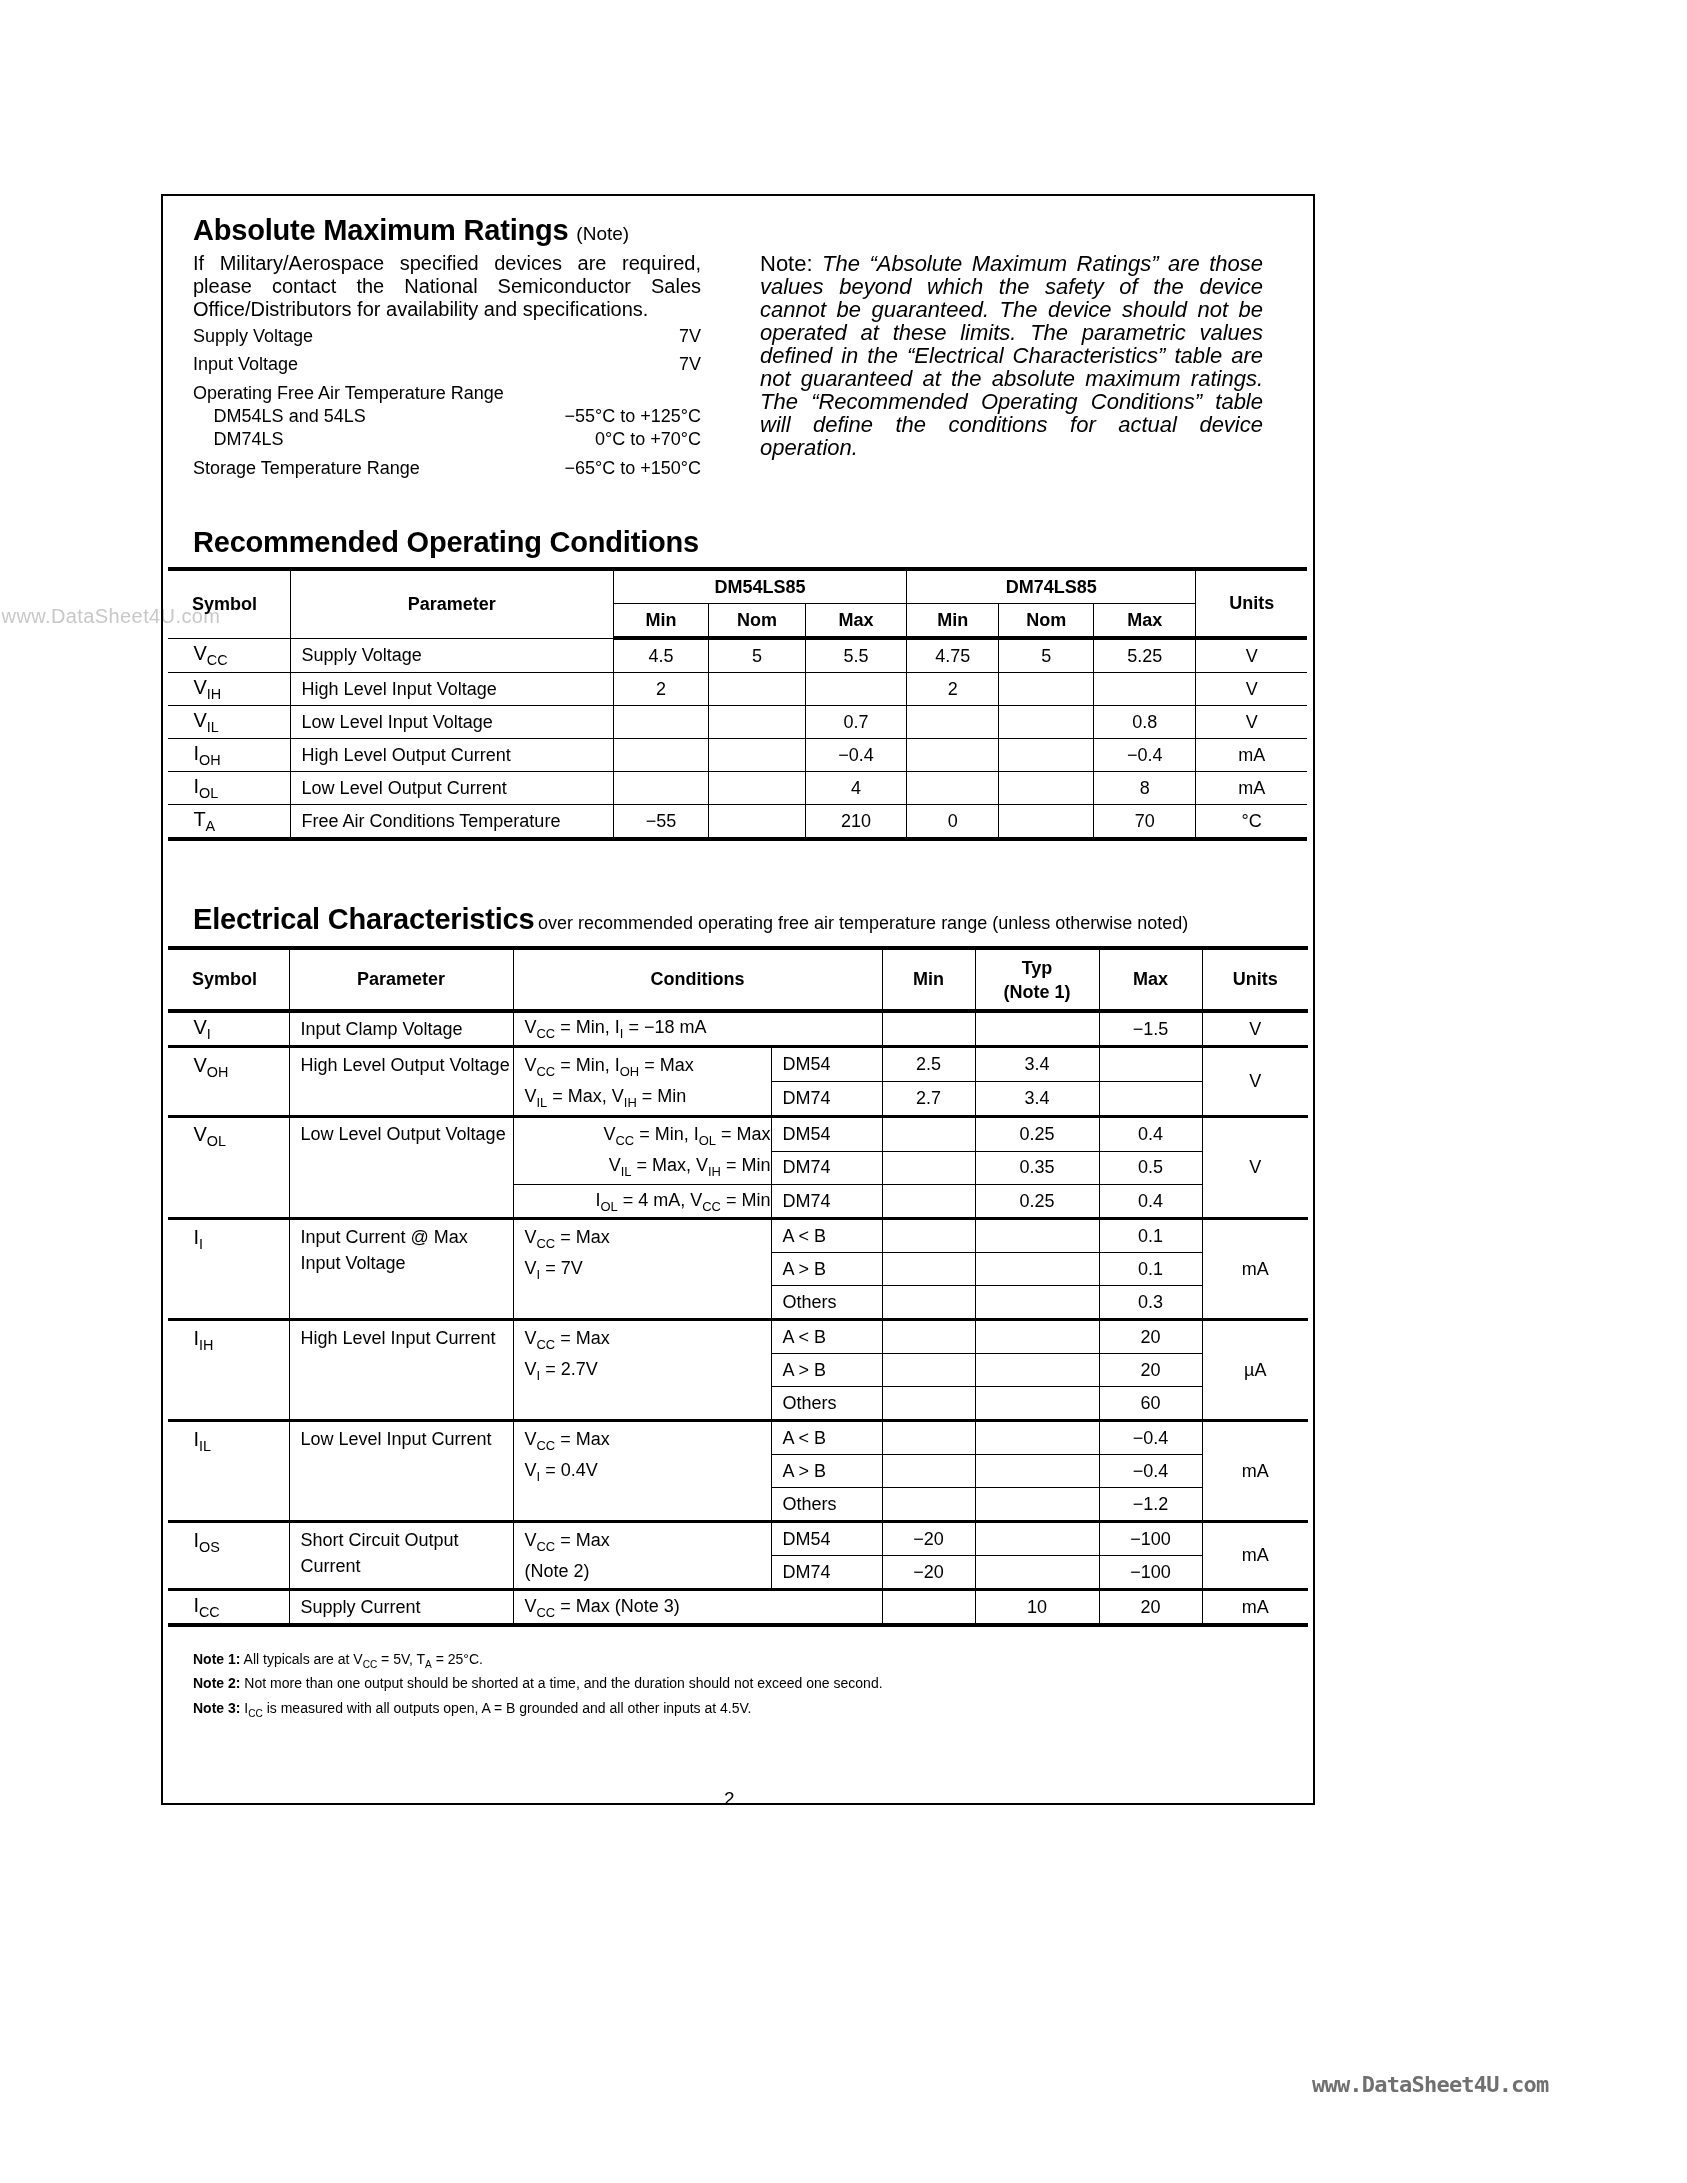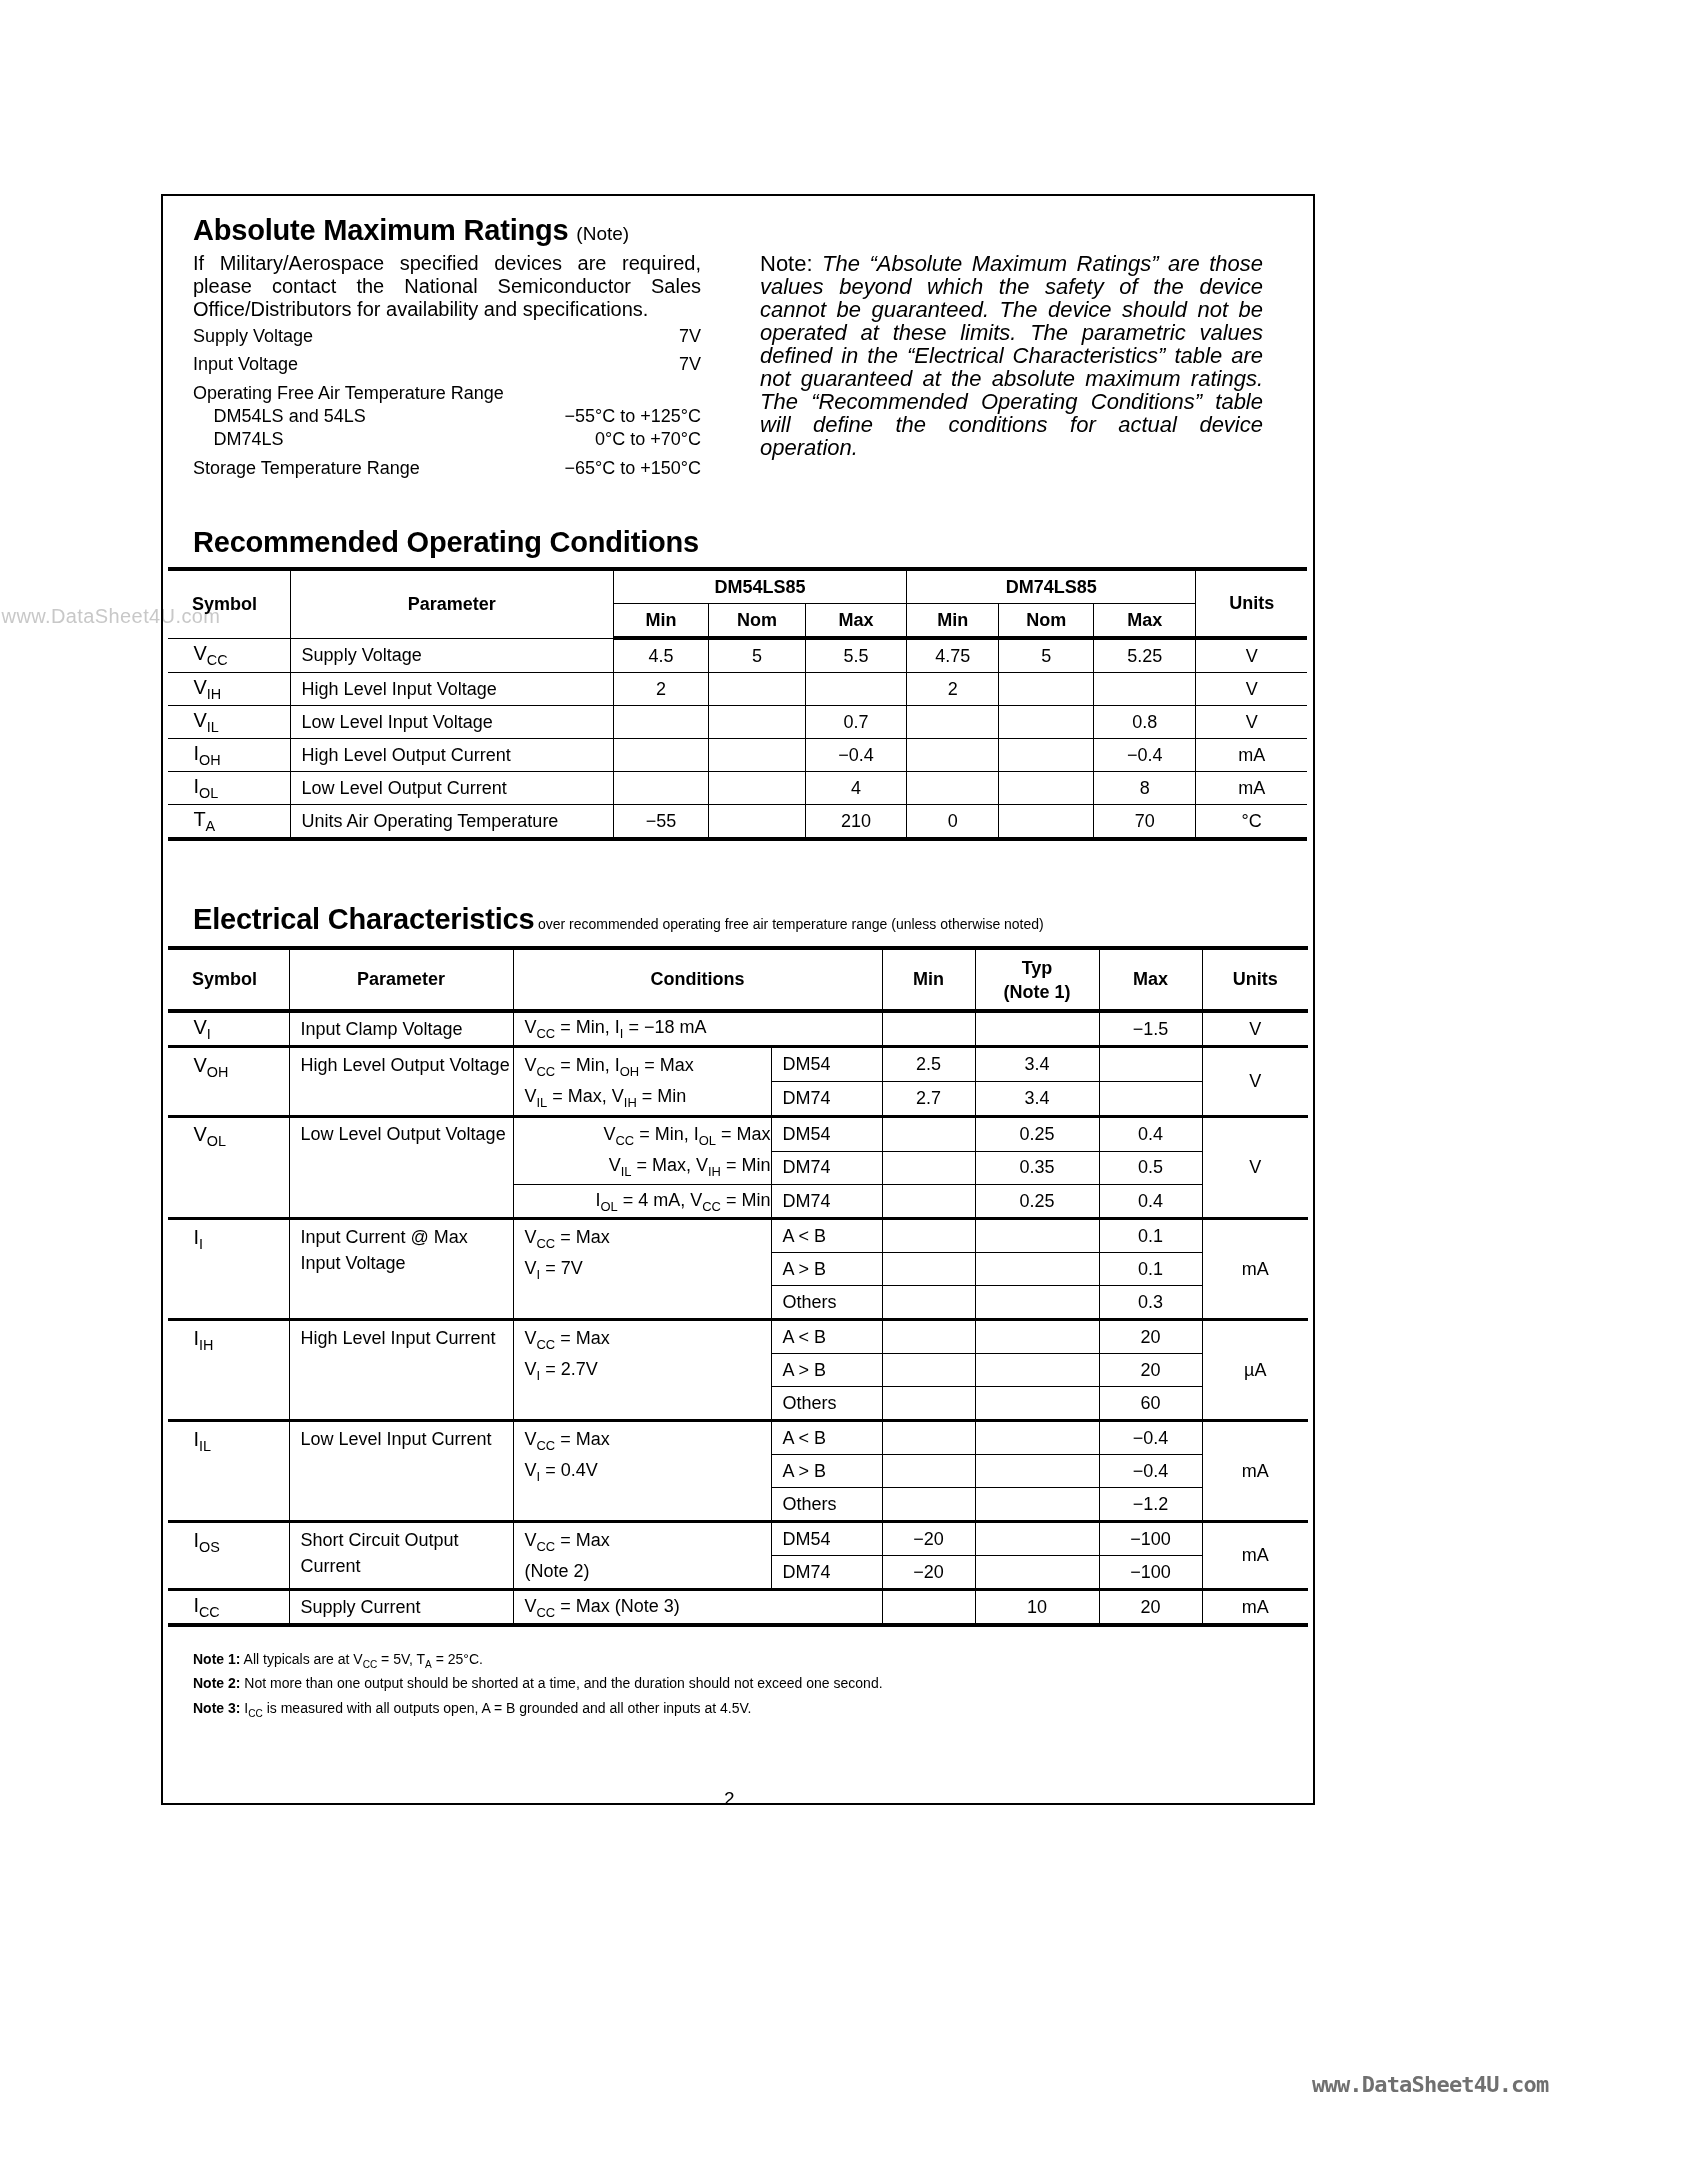--- a/index.html
+++ b/index.html
@@ -162,35 +162,35 @@
         <td class="c"></td>
         <td class="c"></td>
         <td class="c">4</td>
         <td class="c"></td>
         <td class="c"></td>
         <td class="c">8</td>
         <td class="c">mA</td>
       </tr>
       <tr class="last">
         <td class="sym"><span>T</span><sub>A</sub></td>
-        <td class="l" style="padding-left: 27px;">Units Air Operating Temperature</td>
+        <td class="l" style="padding-left: 27px;">Free Air Conditions Temperature</td>
         <td class="c">−55</td>
         <td class="c"></td>
         <td class="c">210</td>
         <td class="c">0</td>
         <td class="c"></td>
         <td class="c">70</td>
         <td class="c">°C</td>
       </tr>
     </tbody>
 </table>
 
 <div class="abs" style="left:193px;top:903px;white-space:nowrap;">
   <span class="h1">Electrical Characteristics</span>
-  <span style="font-size:14px;">over recommended operating free air temperature range (unless otherwise noted)</span>
+  <span style="font-size:18px;">over recommended operating free air temperature range (unless otherwise noted)</span>
 </div>
 
 <table class="dt" id="ec-table" style="left:168px;top:946px;width:1139px;">
   <colgroup>
     <col style="width:121px">
       <col style="width:224px">
       <col style="width:258px">
       <col style="width:111px">
     <col style="width:93px">
       <col style="width:124px">

